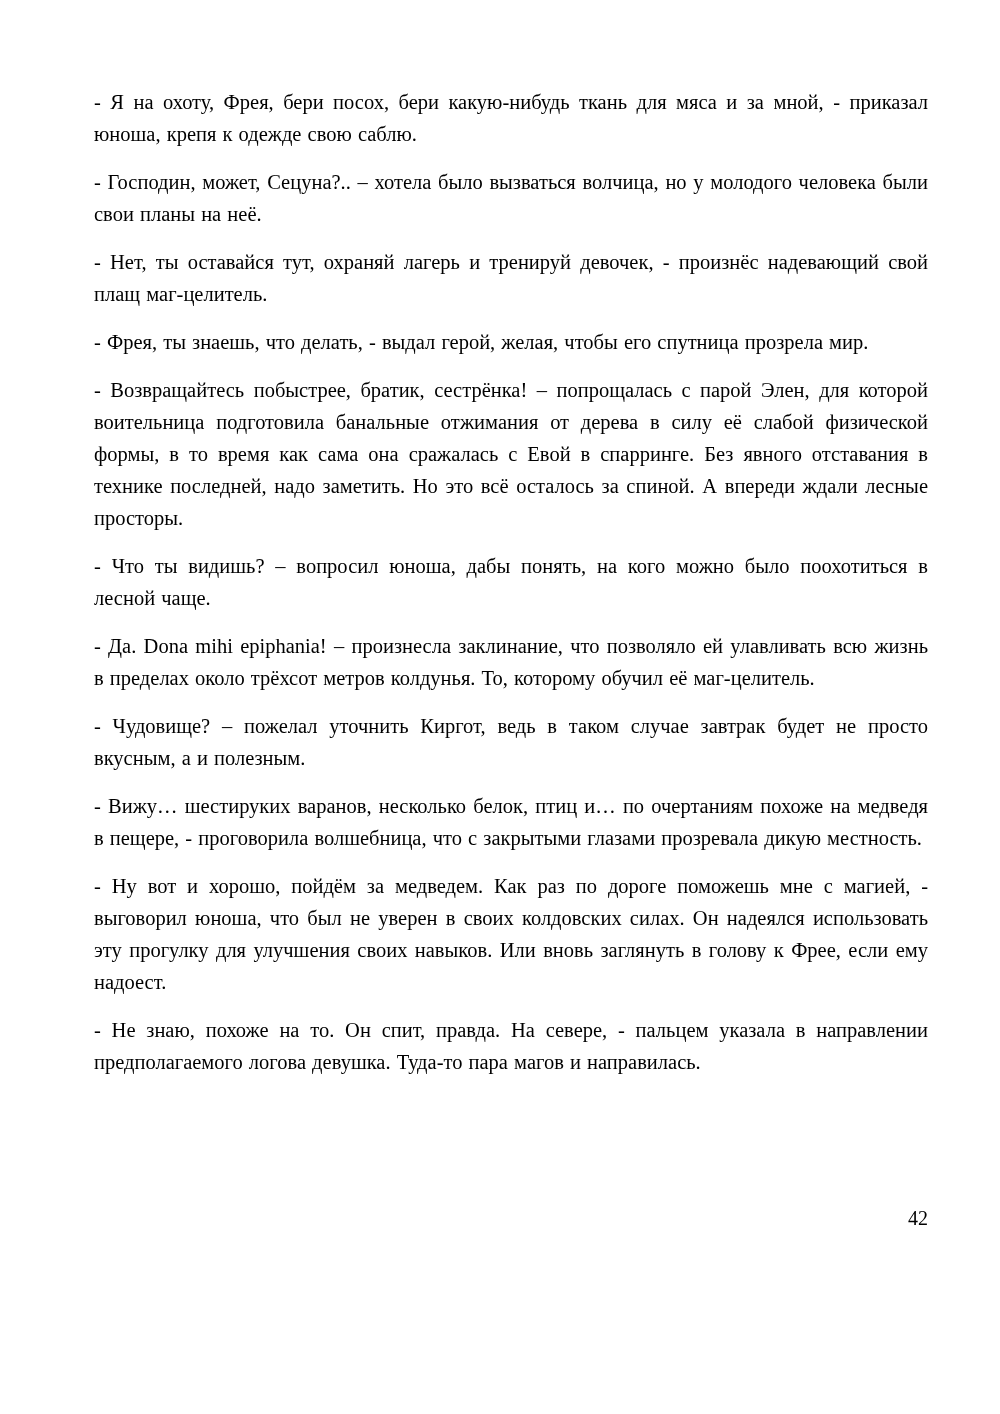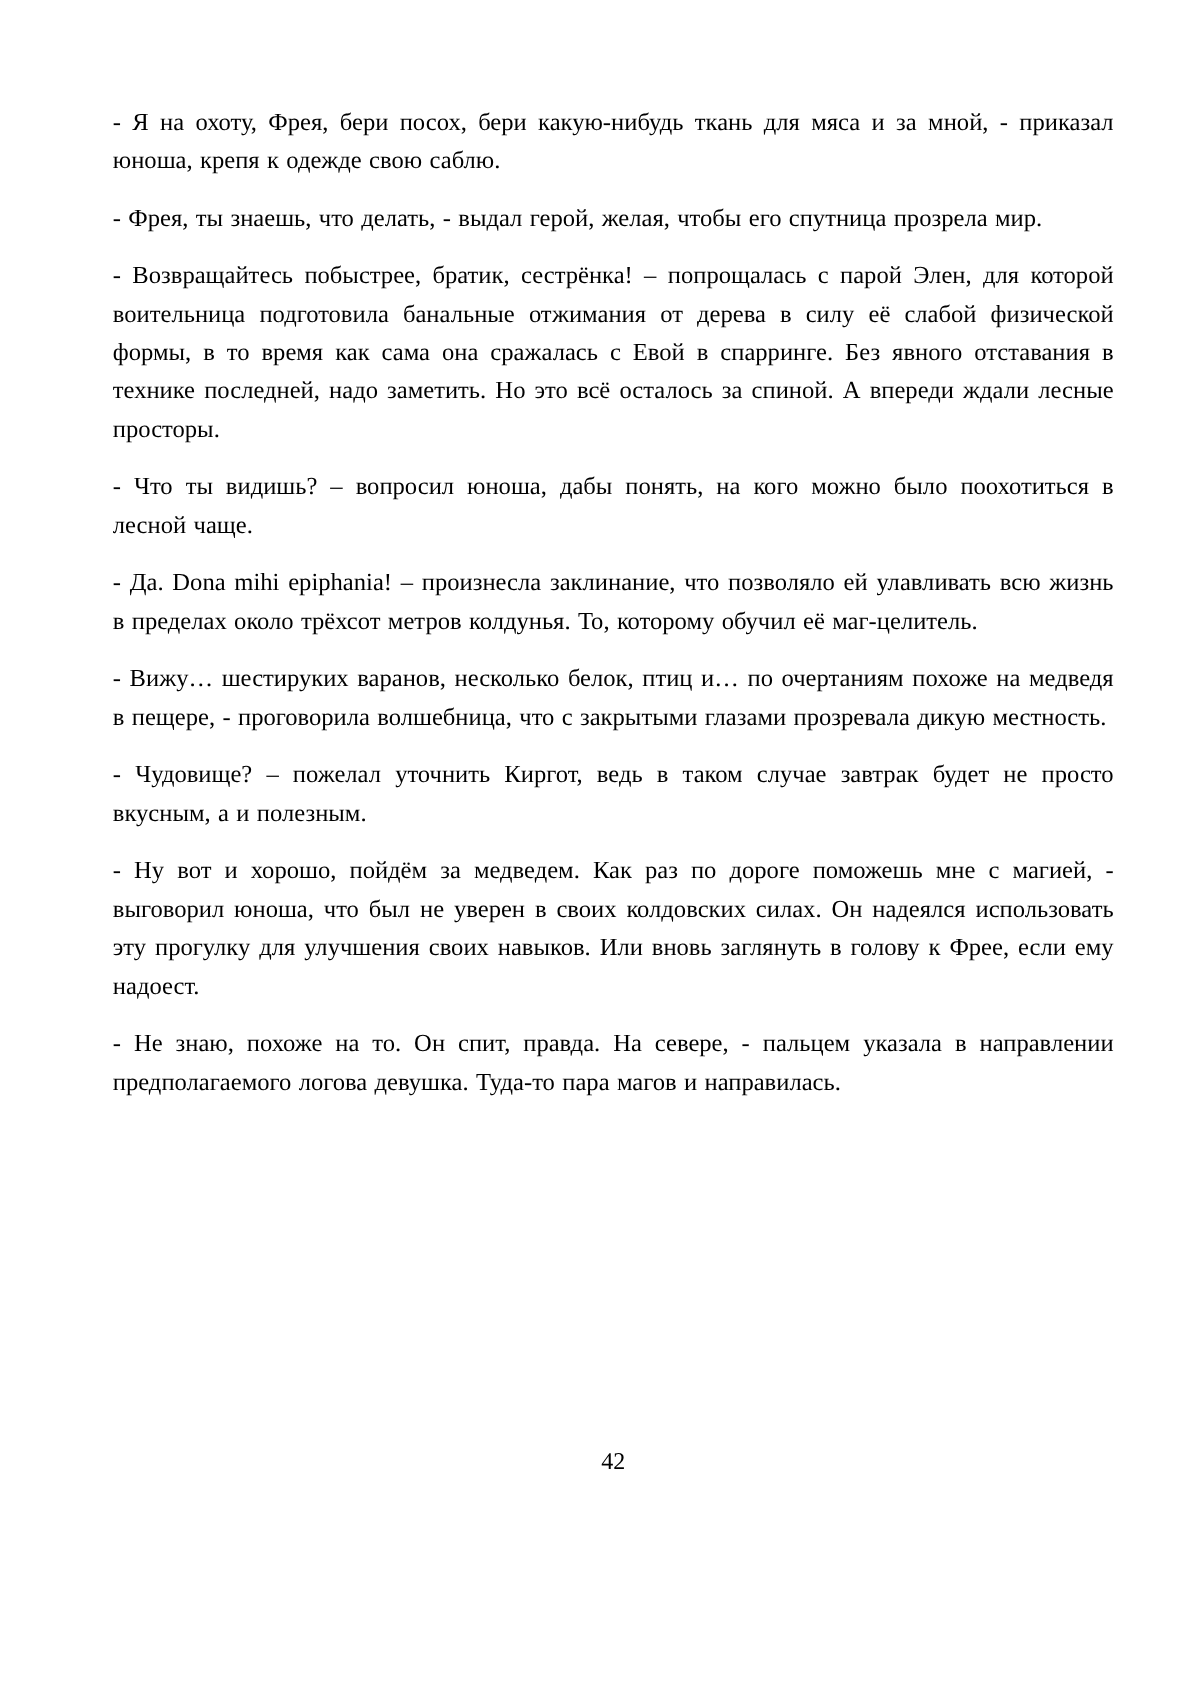--- a/index.html
+++ b/index.html
@@ -27,34 +27,36 @@
     font-size: 20.5px;
     line-height: 32px;
     text-align: justify;
     word-spacing: 1px;
   }
   .page-number {
     position: absolute;
     bottom: 78px;
     left: 94px;
     right: 72px;
-    text-align: center;
+    text-align: right;
     font-size: 20px;
     line-height: 24px;
   }
 </style>
 </head>
 <body>
 
 <div class="page">
   <div class="text-block">
     <p>- Я на охоту, Фрея, бери посох, бери какую-нибудь ткань для мяса и за мной, - приказал юноша, крепя к одежде свою саблю.</p>
+    <p>- Господин, может, Сецуна?.. – хотела было вызваться волчица, но у молодого человека были свои планы на неё.</p>
+    <p>- Нет, ты оставайся тут, охраняй лагерь и тренируй девочек, - произнёс надевающий свой плащ маг-целитель.</p>
     <p>- Фрея, ты знаешь, что делать, - выдал герой, желая, чтобы его спутница прозрела мир.</p>
     <p>- Возвращайтесь побыстрее, братик, сестрёнка! – попрощалась с парой Элен, для которой воительница подготовила банальные отжимания от дерева в силу её слабой физической формы, в то время как сама она сражалась с Евой в спарринге. Без явного отставания в технике последней, надо заметить. Но это всё осталось за спиной. А впереди ждали лесные просторы.</p>
     <p>- Что ты видишь? – вопросил юноша, дабы понять, на кого можно было поохотиться в лесной чаще.</p>
     <p>- Да. Dona mihi epiphania! – произнесла заклинание, что позволяло ей улавливать всю жизнь в пределах около трёхсот метров колдунья. То, которому обучил её маг-целитель.</p>
+    <p>- Чудовище? – пожелал уточнить Киргот, ведь в таком случае завтрак будет не просто вкусным, а и полезным.</p>
     <p>- Вижу… шестируких варанов, несколько белок, птиц и… по очертаниям похоже на медведя в пещере, - проговорила волшебница, что с закрытыми глазами прозревала дикую местность.</p>
-    <p>- Чудовище? – пожелал уточнить Киргот, ведь в таком случае завтрак будет не просто вкусным, а и полезным.</p>
     <p>- Ну вот и хорошо, пойдём за медведем. Как раз по дороге поможешь мне с магией, - выговорил юноша, что был не уверен в своих колдовских силах. Он надеялся использовать эту прогулку для улучшения своих навыков. Или вновь заглянуть в голову к Фрее, если ему надоест.</p>
     <p>- Не знаю, похоже на то. Он спит, правда. На севере, - пальцем указала в направлении предполагаемого логова девушка. Туда-то пара магов и направилась.</p>
   </div>
   <div class="page-number">42</div>
 </div>
 
 </body></html>

